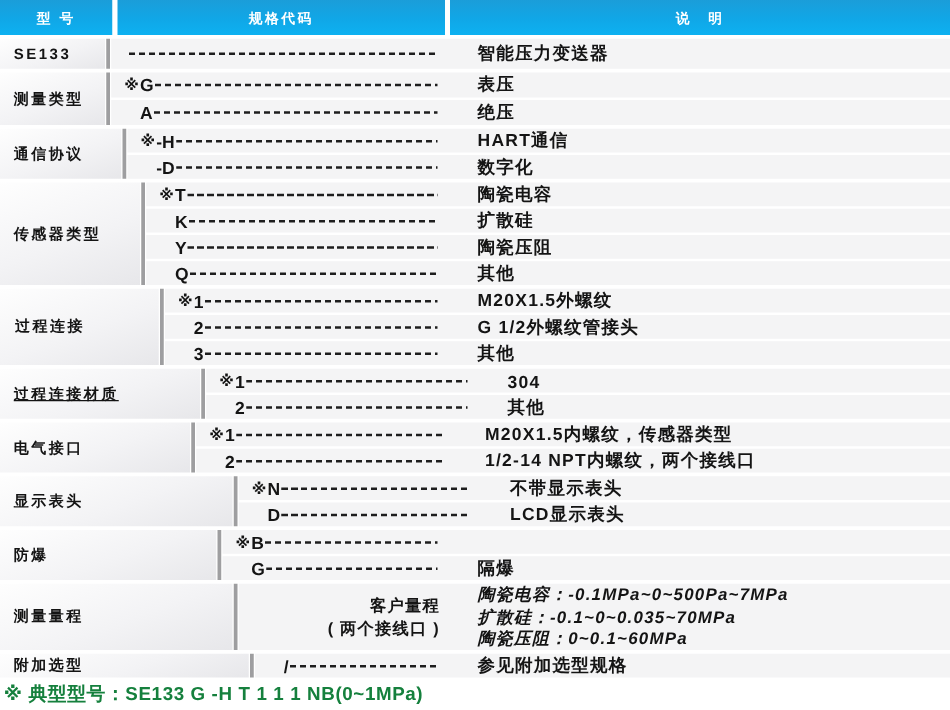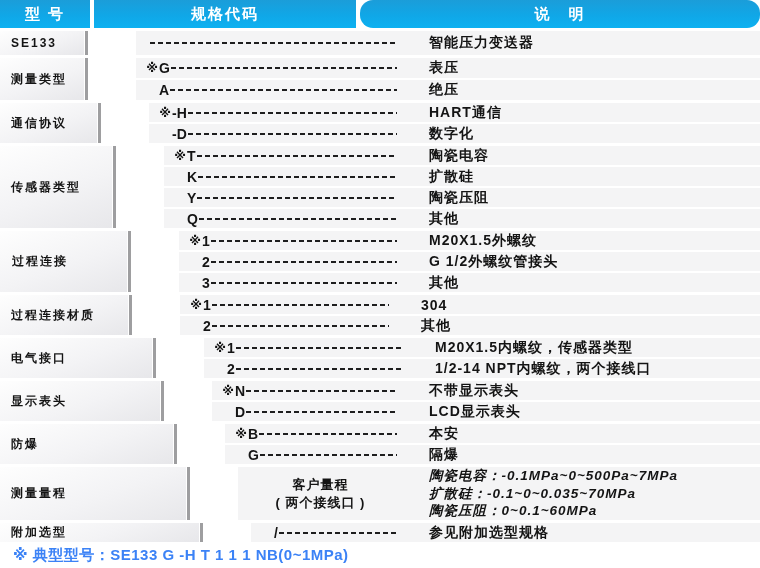--- a/index.html
+++ b/index.html
@@ -6,66 +6,66 @@
   .page{
     width:760px;height:568px;background:#fff;overflow:hidden;
     font-family:"Liberation Sans","DejaVu Sans",sans-serif;
     font-weight:bold;color:#141414;position:relative;
   }
   
   .hdr{display:flex;height:28px;margin-bottom:3px;}
   .hcell{
     background:linear-gradient(180deg,#1b9dd9 0%,#10a7e7 55%,#0db1f1 100%);
     color:#fff;display:flex;align-items:center;justify-content:center;
-    font-size:15px;letter-spacing:2px;
+    font-size:11px;letter-spacing:2px;
   }
   .hc1{width:90px;}
   .hc2{width:262px;}
-  .hc3{flex:1;border-radius:13px;}
+  .hc3{flex:1;}
   .hgap{width:4px;background:#fff;}
   
   .sec{display:flex;margin-bottom:3px;}
   .lcell{
     background:linear-gradient(160deg,#fefefe 0%,#f3f3f5 55%,#e7e7ea 100%);
     display:flex;align-items:center;padding-left:11px;
     font-size:12px;letter-spacing:2px;box-sizing:border-box;
   }
   .vbar{width:3px;background:#9e9ea0;margin:0 1px;}
-  .rows{flex:1;display:flex;flex-direction:column;gap:2px;margin-left:47px;}
+  .rows{flex:1;display:flex;flex-direction:column;gap:2px;}
   .subrow{display:flex;background:#f4f4f5;height:19px;align-items:stretch;}
   .code-area{display:flex;align-items:center;padding-left:4px;box-sizing:border-box;}
   .star{width:18px;text-align:right;font-size:12px;white-space:pre;}
   .code{font-size:14px;white-space:pre;padding-left:1px;}
   .dashes{flex:1;height:2px;align-self:center;margin:0 2px 0 1px;
     background:repeating-linear-gradient(90deg,#1e1e1e 0 5px,transparent 5px 8px);}
   .desc{flex:1;display:flex;align-items:center;padding-left:30px;
     font-size:14px;letter-spacing:1px;}
   
   .s1  .lcell{width:84px;}  .s1  .code-area{width:263px;}
   .s2  .lcell{width:84px;}  .s2  .code-area{width:263px;}
   .s3  .lcell{width:97px;}  .s3  .code-area{width:250px;}
   .s4  .lcell{width:112px;} .s4  .code-area{width:235px;}
   .s5  .lcell{width:127px;padding-left:12px;} .s5  .code-area{width:220px;}
-  .s6  .lcell{width:128px;} .s6  .code-area{width:211px;}
+  .s6  .lcell{width:160px;text-decoration:underline;} .s6  .code-area{width:211px;}
   .s7  .lcell{width:152px;} .s7  .code-area{width:201px;}
-  .s8  .lcell{width:160px;} .s8  .code-area{width:187px;}
+  .s8  .lcell{width:186px;} .s8  .code-area{width:187px;}
   .s9  .lcell{width:173px;} .s9  .code-area{width:174px;}
   .s10 .lcell{width:186px;} .s10 .code-area{width:161px;}
   .s11 .lcell{width:199px;} .s11 .code-area{width:148px;}
   .s1 .subrow{height:24px;}
   .s1 .star{width:8px;}
   .s2 .subrow{height:20px;}
   .s10 .subrow{height:53px;}
   
-  .range-center{width:100%;text-align:center;font-size:13px;line-height:1.35;letter-spacing:1px;}
+  .range-center{width:100%;text-align:right;font-size:13px;line-height:1.35;letter-spacing:1px;}
   .desc-lines{flex:1;padding-left:30px;font-size:13.5px;letter-spacing:1px;
     display:flex;flex-direction:column;justify-content:center;line-height:1.32;font-style:italic;}
   
-  .footer{height:21px;display:flex;align-items:center;padding-left:13px;
-    font-size:15px;letter-spacing:0.5px;color:#3b82f6;}
+  .footer{height:21px;display:flex;align-items:center;padding-left:3px;
+    font-size:15px;letter-spacing:0.5px;color:#15803d;}
 </style>
 </head>
 <body>
 
 <div class="page">
 
   <div class="hdr">
     <div class="hcell hc1">型 号</div>
     <div class="hgap"></div>
     <div class="hcell hc2">规格代码</div>
@@ -276,21 +276,20 @@
   <div class="sec s9">
     <div class="lcell">防爆</div>
     <div class="vbar"></div>
     <div class="rows">
       <div class="subrow">
         <div class="code-area">
           <span class="star">※</span>
           <span class="code">B</span>
           <span class="dashes"></span>
         </div>
-        <div class="desc">本安</div>
       </div>
       <div class="subrow">
         <div class="code-area">
           <span class="star"></span>
           <span class="code">G</span>
           <span class="dashes"></span>
         </div>
         <div class="desc">隔爆</div>
       </div>
     </div>

